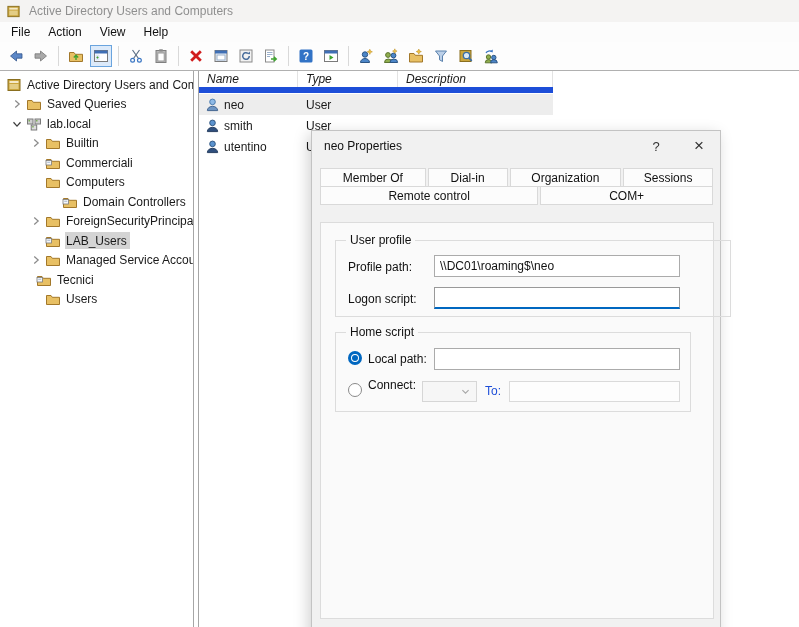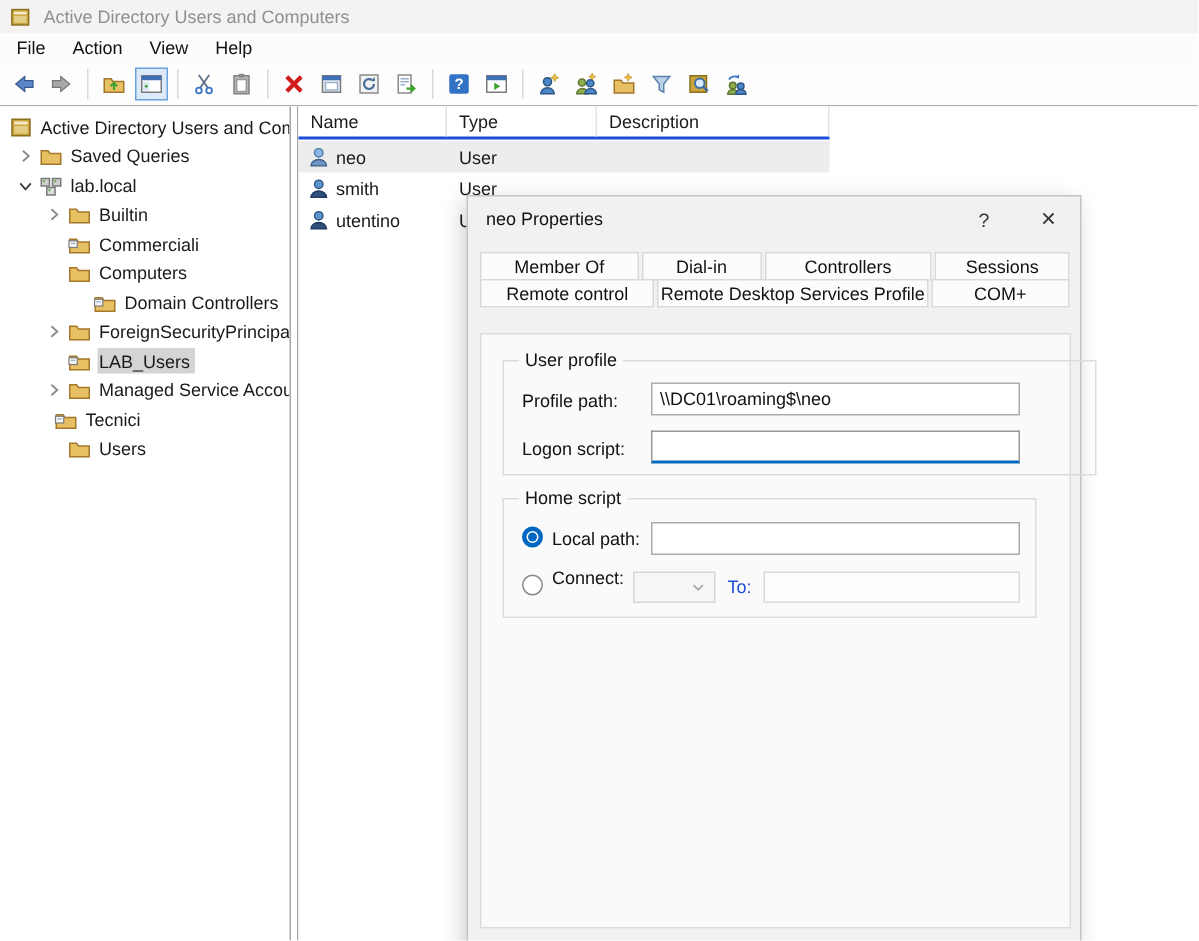--- a/index.html
+++ b/index.html
@@ -23,21 +23,21 @@
   .splitter { position:absolute; left:193px; top:0; width:6px; height:556px; background:#fff; border-left:1px solid #a6a6a6; border-right:1px solid #a6a6a6; cursor:col-resize; }
   .listpane { position:absolute; left:199px; top:0; width:600px; height:556px; background:#fff; }
 
   .trow { height:19.5px; display:flex; align-items:center; white-space:nowrap; cursor:default; }
   .chevbox { width:18px; height:16px; flex:0 0 18px; display:flex; align-items:center; justify-content:center; }
   .ticon { width:16px; height:16px; flex:0 0 16px; margin-right:4px; }
   .node-body { display:flex; align-items:center; height:17px; padding-right:3px; }
   .node-body.sel { background:#d4d4d4; }
   .tlabel { padding-left:1px; }
 
-  .lheader { position:absolute; left:0; top:0; width:354px; height:22px; display:flex; border-bottom:2px solid #1d4ed8; background:#fff; }
+  .lheader { position:absolute; left:0; top:0; width:354px; height:22px; display:flex; border-bottom:6px solid #1d4ed8; background:#fff;font-style:italic; }
   .hcell { display:flex; align-items:center; padding-left:8px; border-right:1px solid #e3e3e3; color:#1a1a1a; }
   .hname { width:99px; } .htype { width:100px; } .hdesc { width:155px; }
   .lrow { position:absolute; left:0; width:354px; height:21px; display:flex; align-items:center; }
   .lrow.sel { background:#ededed; }
   .cname { width:99px; display:flex; align-items:center; padding-left:6px; }
   .cname .uicon { width:15px; height:15px; margin-right:4px; }
   .ctype { width:100px; padding-left:8px; }
   .cdesc { width:155px; padding-left:8px; }
 
   
@@ -436,26 +436,25 @@
   <div class="dtitlebar">
     <span class="dtitle">neo Properties</span>
     <span class="dhelp">?</span>
     <span class="dclose">×</span>
   </div>
 
   <div class="tabstrip">
     <div class="tabrow">
       <span class="tab" style="flex:104">Member Of</span>
       <span class="tab" style="flex:78">Dial-in</span>
-      <span class="tab" style="flex:110">Controllers</span>
+      <span class="tab" style="flex:110">Organization</span>
       <span class="tab" style="flex:88">Sessions</span>
     </div>
     <div class="tabrow">
       <span class="tab" style="flex:114">Remote control</span>
-      <span class="tab" style="flex:178">Remote Desktop Services Profile</span>
       <span class="tab" style="flex:90">COM+</span>
     </div>
   </div>
 
   <div class="tabpage">
 
     <div class="groupbox gb1">
       <span class="legend">User profile</span>
       <span class="flabel" style="left:12px; top:19px">Profile path:</span>
       <input class="txt" style="left: 98px; top: 14px; width: 246px;" value="\\DC01\roaming$\neo">

